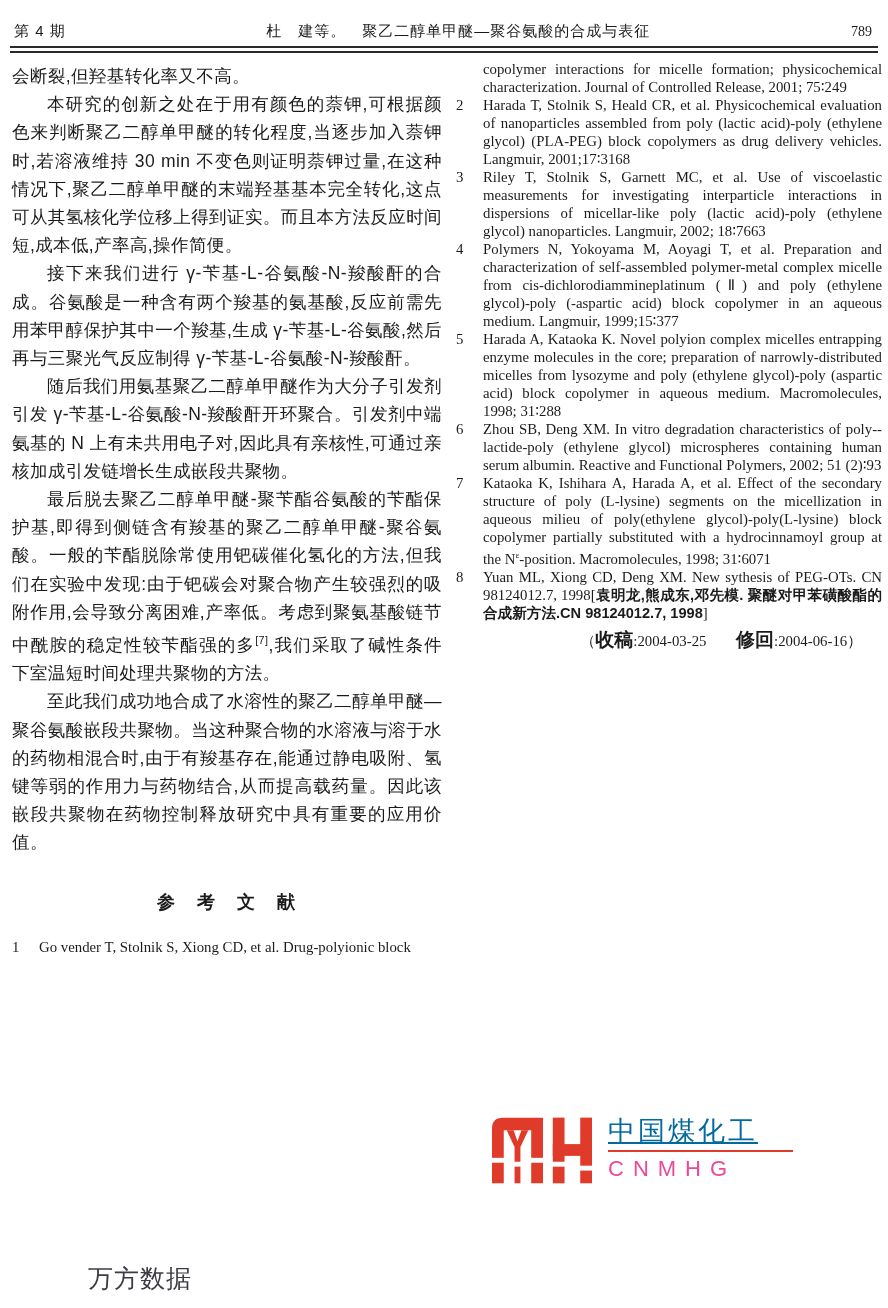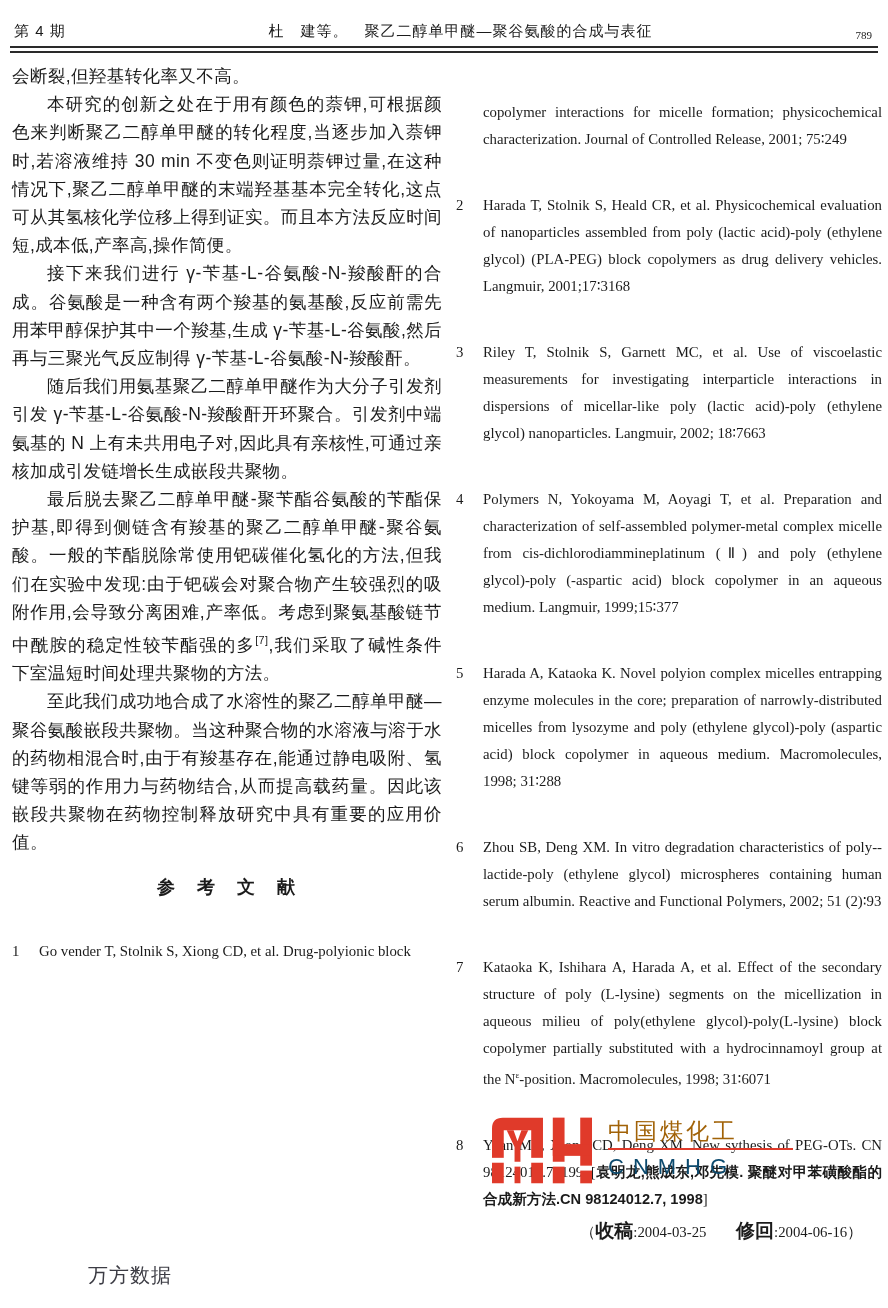--- a/index.html
+++ b/index.html
@@ -1,54 +1,54 @@
 <!DOCTYPE html>
 <html><head>
 <meta charset="utf-8">
 <style>
   * { margin:0; padding:0; box-sizing:border-box; }
   body { background:#ffffff; font-family:"Liberation Sans", sans-serif; }
   .page { position:relative; width:888px; height:1308px; background:#fff; overflow:hidden; color:#1b1b1b; }
 
   
-  .hdr { position:absolute; top:22px; left:14px; right:16px; display:flex; align-items:flex-end; justify-content:space-between; }
+  .hdr { position:absolute; top:22px; left:14px; right:16px; display:flex; align-items:center; justify-content:space-between; }
   .hdr-issue { font-size:15px; letter-spacing:1px; }
   .hdr-title { font-size:15px; letter-spacing:1px; }
-  .hdr-page { font-size:11px; font-family:"Liberation Serif", serif; }
+  .hdr-page { font-size:14px; font-family:"Liberation Serif", serif; }
   .rule-a { position:absolute; top:46px; left:10px; right:10px; height:2px; background:#2a2a2a; }
   .rule-b { position:absolute; top:51px; left:10px; right:10px; height:2px; background:#2a2a2a; }
 
   
   .col-left { position:absolute; left:12px; top:62px; width:430px; }
   .para { font-size:17.5px; line-height:28.2px; text-align:justify; letter-spacing:0.4px; }
   .para.ind { text-indent:2em; }
   sup { font-size:0.62em; }
-  .refs-heading { margin-top:18px; margin-bottom:24px; text-align:center; font-size:18px; font-weight:bold; letter-spacing:2px; }
+  .refs-heading { margin-top:33px; margin-bottom:24px; text-align:center; font-size:18px; font-weight:bold; letter-spacing:2px; }
 
   
-  .ref { display:flex; font-family:"Liberation Serif", serif; font-size:14.8px; line-height:27px;margin-top:39px; }
+  .ref { display:flex; font-family:"Liberation Serif", serif; font-size:14.8px; line-height:18px; }
   .rnum { width:27px; flex:0 0 27px; }
   .rtxt { flex:1; text-align:justify; }
   .it { }
   .bcn { font-weight:bold; font-family:"Liberation Sans", sans-serif; font-size:14.6px; }
 
   
   .col-right { position:absolute; left:456px; top:60px; width:426px; }
   .received { margin-top:6px; text-align:right; padding-right:20px; font-family:"Liberation Serif", serif; font-size:14.8px; line-height:24px; }
   .received .bcn { font-size:19px; }
 
   
   .logo { position:absolute; left:492px; top:1114px; display:flex; align-items:center; gap:16px; }
   .logo-text { display:flex; flex-direction:column; }
-  .logo-cn { font-size:23px; letter-spacing:3px; color:#a16207; line-height:1.15; }
+  .logo-cn { font-size:27px; letter-spacing:3px; color:#0369a1; line-height:1.15;text-decoration:underline; }
   .logo-divider { height:2px; background:#e03a2a; margin:3px 0 4px 0; width:185px; }
-  .logo-en { font-size:22px; letter-spacing:9px; color:#0c4a6e; font-weight:400; }
+  .logo-en { font-size:22px; letter-spacing:9px; color:#ec4899; font-weight:400; }
 
   
-  .wanfang { position:absolute; left:88px; top:1262px; font-size:20px; color:#3c3c44; letter-spacing:1px; }
+  .wanfang { position:absolute; left:88px; top:1262px; font-size:25px; color:#3c3c44; letter-spacing:1px; }
 </style>
 </head>
 <body>
 
 <div class="page">
 
   <div class="hdr">
     <span class="hdr-issue">第 4 期</span>
     <span class="hdr-title">杜　建等。　聚乙二醇单甲醚—聚谷氨酸的合成与表征</span>
     <span class="hdr-page">789</span>

